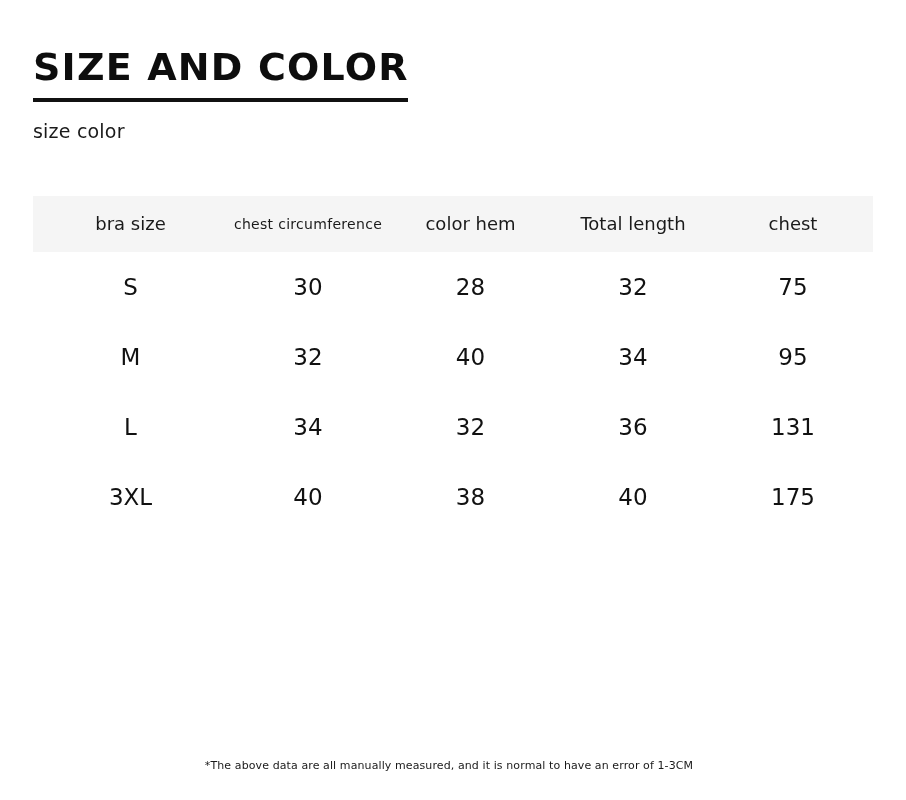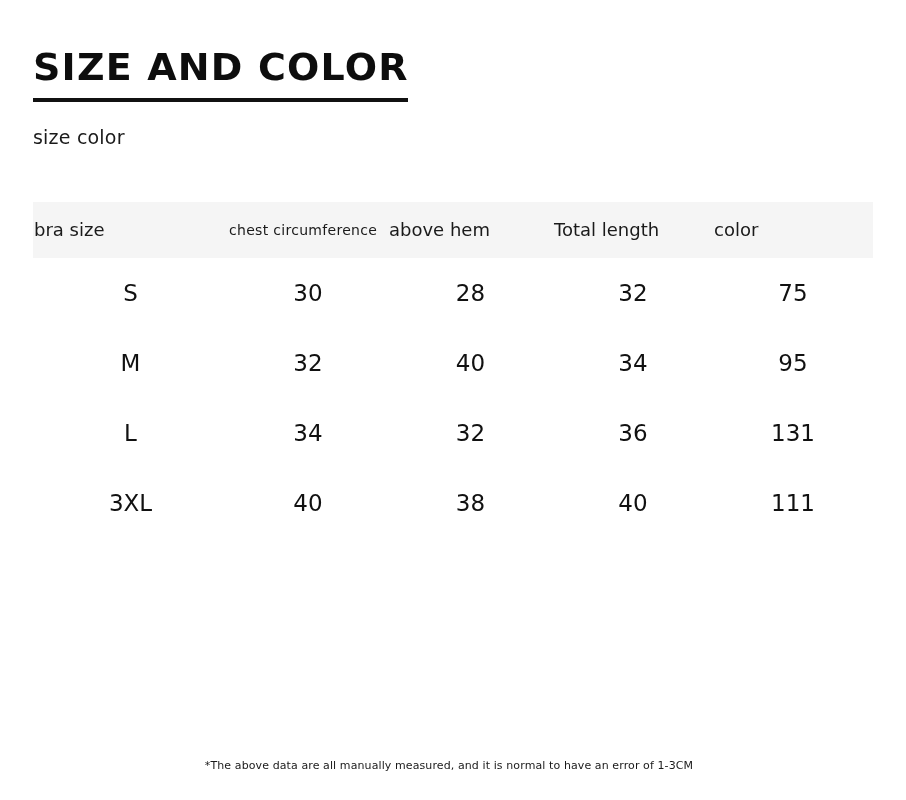--- a/index.html
+++ b/index.html
@@ -33,21 +33,21 @@
     color: #0d0d0d;
     display: inline-block;
   }
   .title-underline {
     width: 375px;
     height: 4px;
     background: #111111;
     margin-top: 10px;
   }
   .subtitle {
-    margin-top: 24px;
+    margin-top: 18px;
     font-size: 19px;
     font-weight: 400;
     color: #1a1a1a;
     letter-spacing: 0.2px;
   }
   .table-wrap {
     margin-top: 54px;
     padding: 0 33px;
     box-sizing: border-box;
   }
@@ -57,21 +57,21 @@
     table-layout: fixed;
   }
   table.size-table thead tr {
     background: #f5f5f5;
   }
   table.size-table thead th {
     height: 54px;
     font-weight: 400;
     font-size: 18px;
     color: #1a1a1a;
-    text-align: left;
+    text-align: center;
     vertical-align: middle;
     border: none;
   }
   table.size-table thead th.small {
     font-size: 14px;
     letter-spacing: 0.3px;
   }
   table.size-table tbody td {
     height: 68px;
     text-align: center;
@@ -113,23 +113,23 @@
         <col class="col-0">
           <col class="col-1">
           <col class="col-2">
           <col class="col-3">
           <col class="col-4">
       </colgroup>
       <thead>
         <tr>
           <th>bra size</th>
           <th class="small">chest circumference</th>
-          <th>above hem</th>
+          <th>color hem</th>
           <th>Total length</th>
-          <th>color</th>
+          <th>chest</th>
         </tr>
       </thead>
       <tbody>
         <tr>
           <td>S</td>
           <td>30</td>
           <td>28</td>
           <td>32</td>
           <td>75</td>
         </tr>
@@ -145,21 +145,21 @@
           <td>34</td>
           <td>32</td>
           <td>36</td>
           <td>131</td>
         </tr>
         <tr>
           <td>3XL</td>
           <td>40</td>
           <td>38</td>
           <td>40</td>
-          <td>111</td>
+          <td>175</td>
         </tr>
       </tbody>
     </table>
   </div>
 
   <div class="footnote">*The above data are all manually measured, and it is normal to have an error of 1-3CM</div>
 
 </div>
 
 </body></html>

